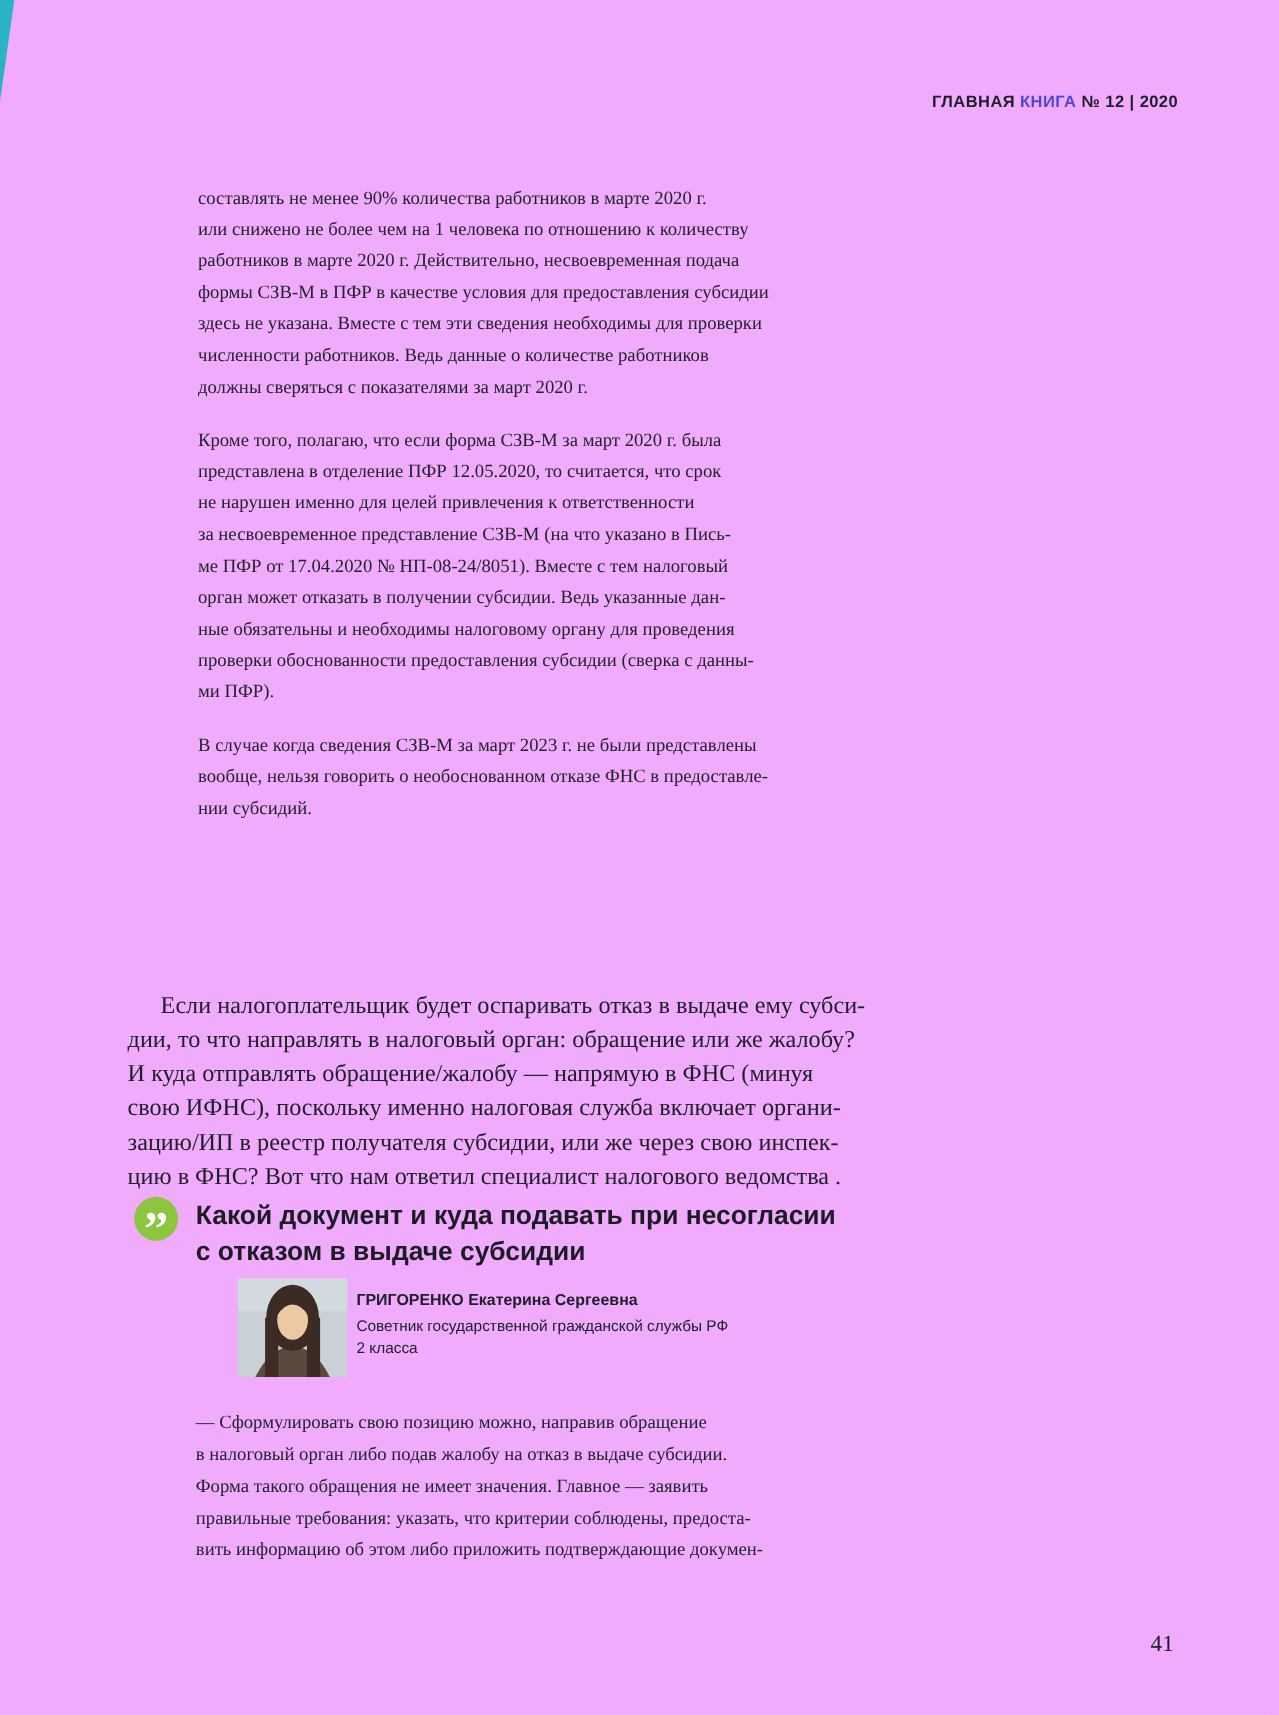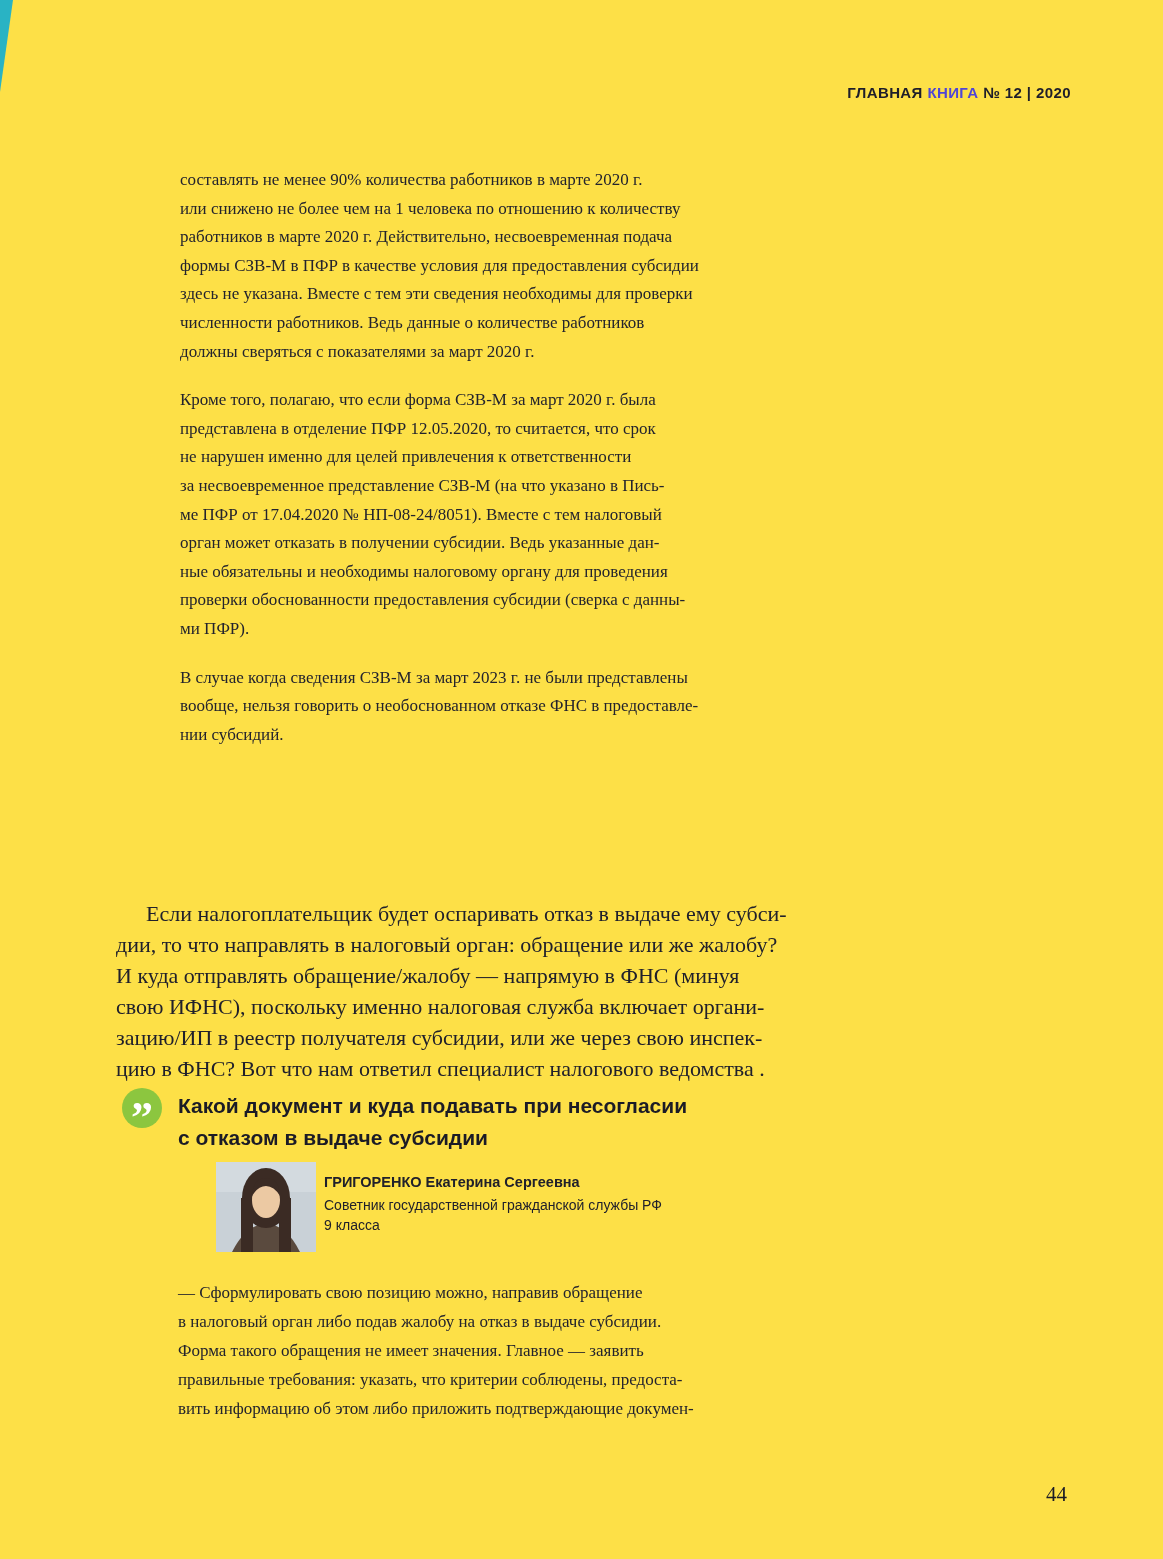--- a/index.html
+++ b/index.html
@@ -1,21 +1,21 @@
 <!DOCTYPE html>
 <html><head>
 <meta charset="utf-8">
 <style>
   * { margin: 0; padding: 0; box-sizing: border-box; }
   html, body { background: #ffffff; }
   .page {
     position: relative;
     width: 1163px;
     height: 1559px;
-    background: #fde047;
+    background: #f0abfc;
     font-family: "Liberation Serif", serif;
     color: #23232d;
     overflow: hidden;
   }
   .corner-accent {
     position: absolute;
     top: 0; left: 0;
     width: 13px; height: 92px;
     background: #29b3c4;
     clip-path: polygon(0 0, 100% 0, 0 100%);
@@ -73,21 +73,21 @@
     font-weight: bold;
     font-size: 44px;
     line-height: 60px;
   }
   .quote-heading {
     position: absolute;
     left: 178px;
     top: 1090px;
     font-family: "Liberation Sans", sans-serif;
     font-weight: bold;
-    font-size: 21px;
+    font-size: 24px;
     line-height: 32px;
     white-space: pre-line;
     color: #1b1b26;
   }
   .expert {
     position: absolute;
     left: 178px;
     top: 1162px;
     display: flex;
     align-items: flex-start;
@@ -192,25 +192,25 @@
         <ellipse cx="50" cy="36" rx="24" ry="30" fill="#3b2b24"></ellipse>
         <rect x="25" y="36" width="12" height="54" fill="#3b2b24"></rect>
         <rect x="63" y="36" width="12" height="54" fill="#3b2b24"></rect>
         <ellipse cx="50" cy="38" rx="14" ry="18" fill="#ecc9a3"></ellipse>
         <path d="M36,34 Q37,16 50,16 Q63,16 64,34 Q58,24 50,24 Q42,24 36,34 Z" fill="#3b2b24"></path>
       </svg>
     </div>
     <div class="expert-info">
       <div class="expert-name">ГРИГОРЕНКО Екатерина Сергеевна</div>
       <div class="expert-pos">Советник государственной гражданской службы РФ
-9 класса</div>
+2 класса</div>
     </div>
   </div>
 
   <p class="answer">—  Сформулировать свою позицию можно, направив обращение
 в налоговый орган либо подав жалобу на отказ в выдаче субсидии.
 Форма такого обращения не имеет значения. Главное — заявить
 правильные требования: указать, что критерии соблюдены, предоста-
 вить информацию об этом либо приложить подтверждающие докумен-</p>
 
-  <div class="page-number">44</div>
+  <div class="page-number">41</div>
 
 </div>
 
 </body></html>

